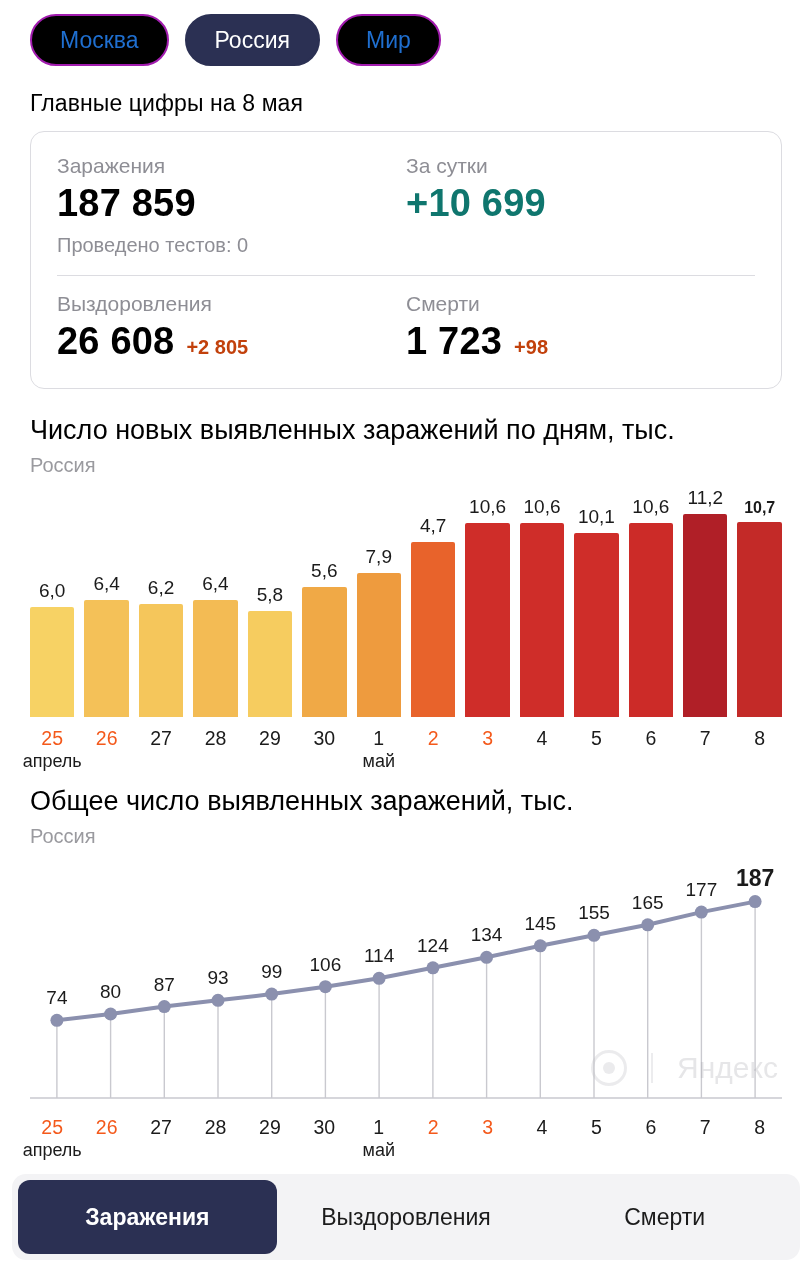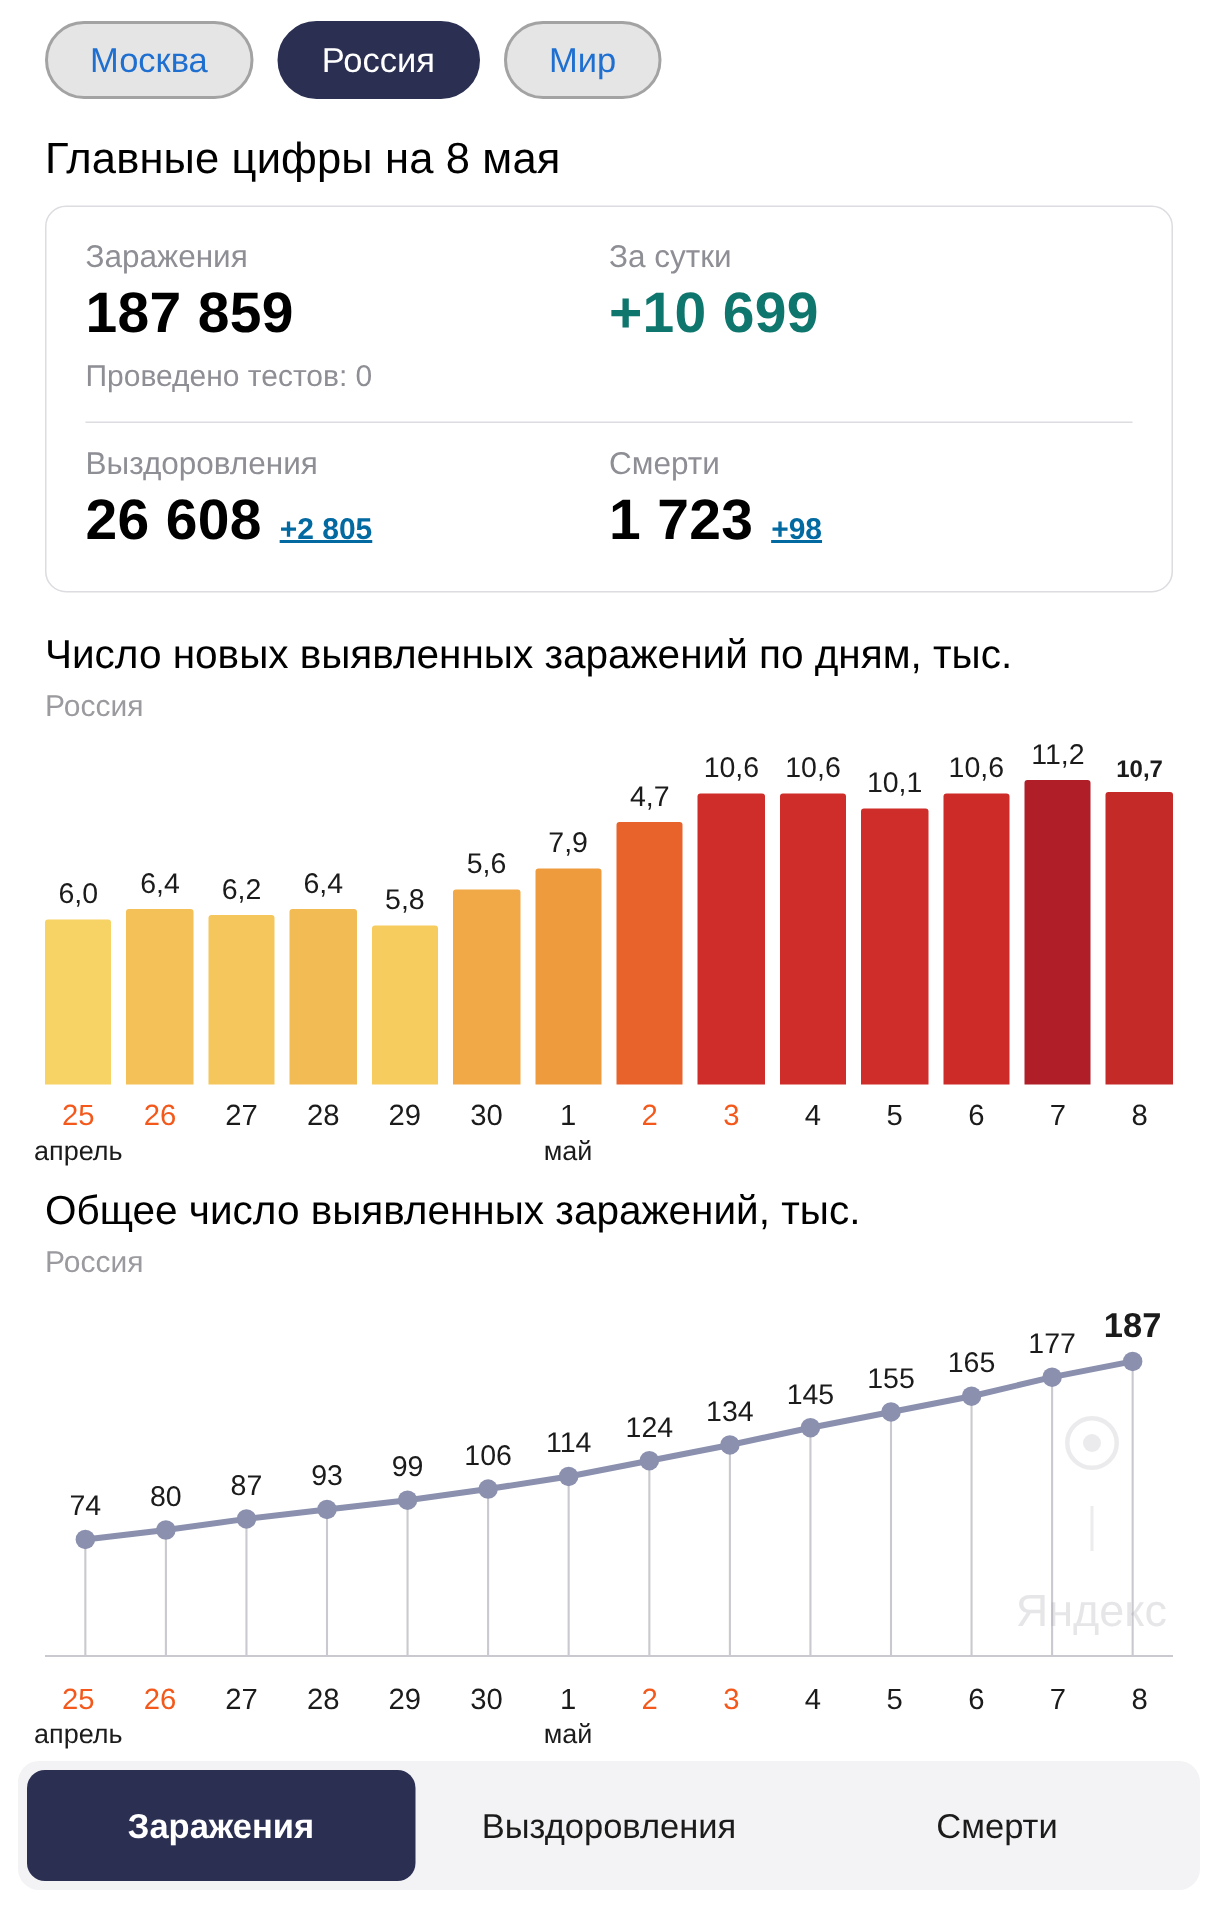--- a/index.html
+++ b/index.html
@@ -24,33 +24,33 @@
     height: 52px;
     display: flex;
     align-items: center;
     justify-content: center;
     font-size: 23px;
     padding: 0 28px;
     cursor: pointer;
     white-space: nowrap;
   }
   .tab.outline {
-    border: 2px solid #a3a3a3;
+    border: 2px solid #a21caf;
     color: #1f6fd0;
-    background: #e5e5e5;
+    background: #000000;
   }
   .tab.active {
     background: #2b3053;
     color: #ffffff;
     border: 2px solid #2b3053;
   }
 
   
   .h-main {
-    font-size: 29px;
+    font-size: 23px;
     font-weight: 400;
     color: #000;
     padding: 24px 30px 0 30px;
     letter-spacing: .1px;
   }
   .section-title {
     font-size: 27px;
     color: #000;
     padding: 0 30px;
   }
@@ -88,22 +88,21 @@
   }
   .divider {
     height: 1.5px;
     background: #dcdce1;
     margin: 18px 0 16px 0;
   }
   .val-with-delta { display: flex; align-items: baseline; gap: 12px; }
   .delta {
     font-size: 20px;
     font-weight: 700;
-    color: #0369a1;
-    text-decoration: underline;
+    color: #c2410c;
   }
 
   
   .chart-wrap { position: relative; margin: 10px 30px 0 30px; }
   .bars {
     display: flex;
     align-items: flex-end;
     height: 230px;
     gap: 10px;
   }
@@ -158,21 +157,20 @@
   }
   .line-wrap svg { display: block; width: 100%; height: 250px; }
   .watermark {
     position: absolute;
     right: 4px;
     bottom: 20px;
     display: flex;
     align-items: center;
     gap: 24px;
     opacity: .28;
-    flex-direction: column;
   }
   .wm-circle {
     width: 36px; height: 36px;
     border-radius: 50%;
     border: 3px solid #b9b9bf;
     display: flex; align-items: center; justify-content: center;
   }
   .wm-circle i {
     width: 12px; height: 12px; border-radius: 50%;
     background: #b9b9bf; display: block;

